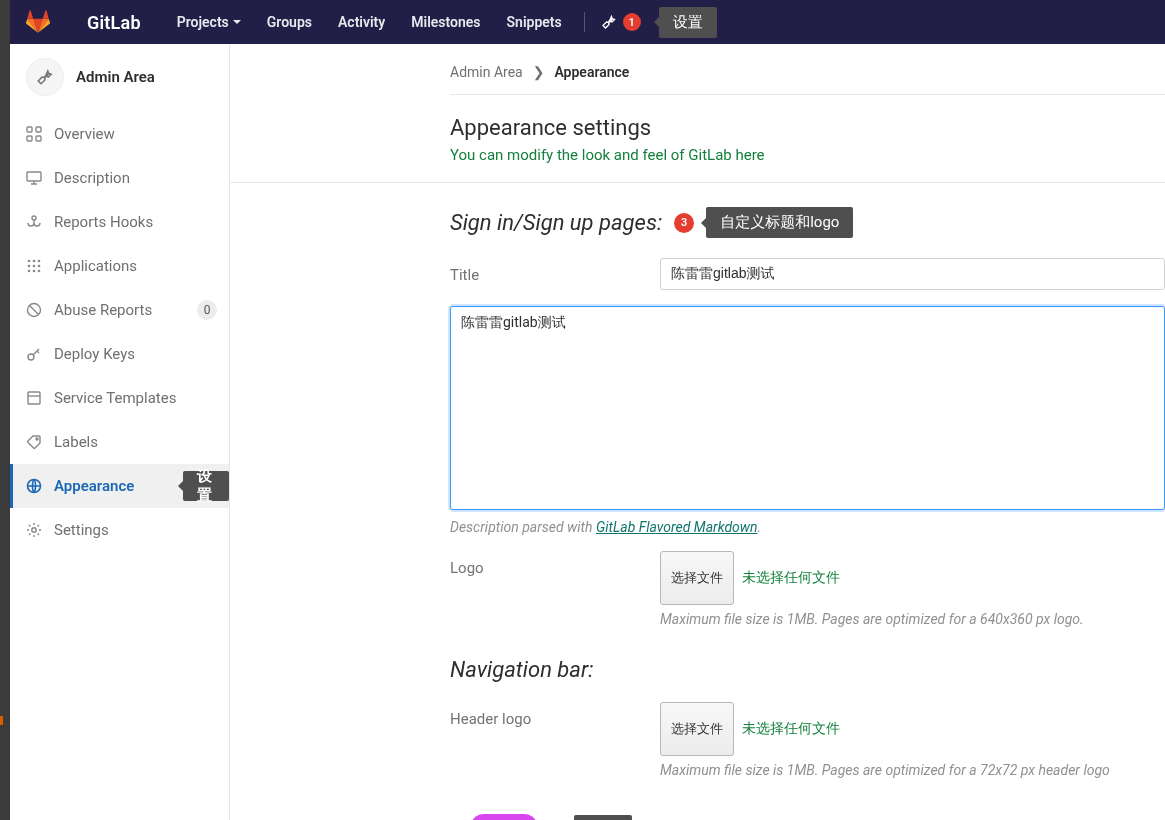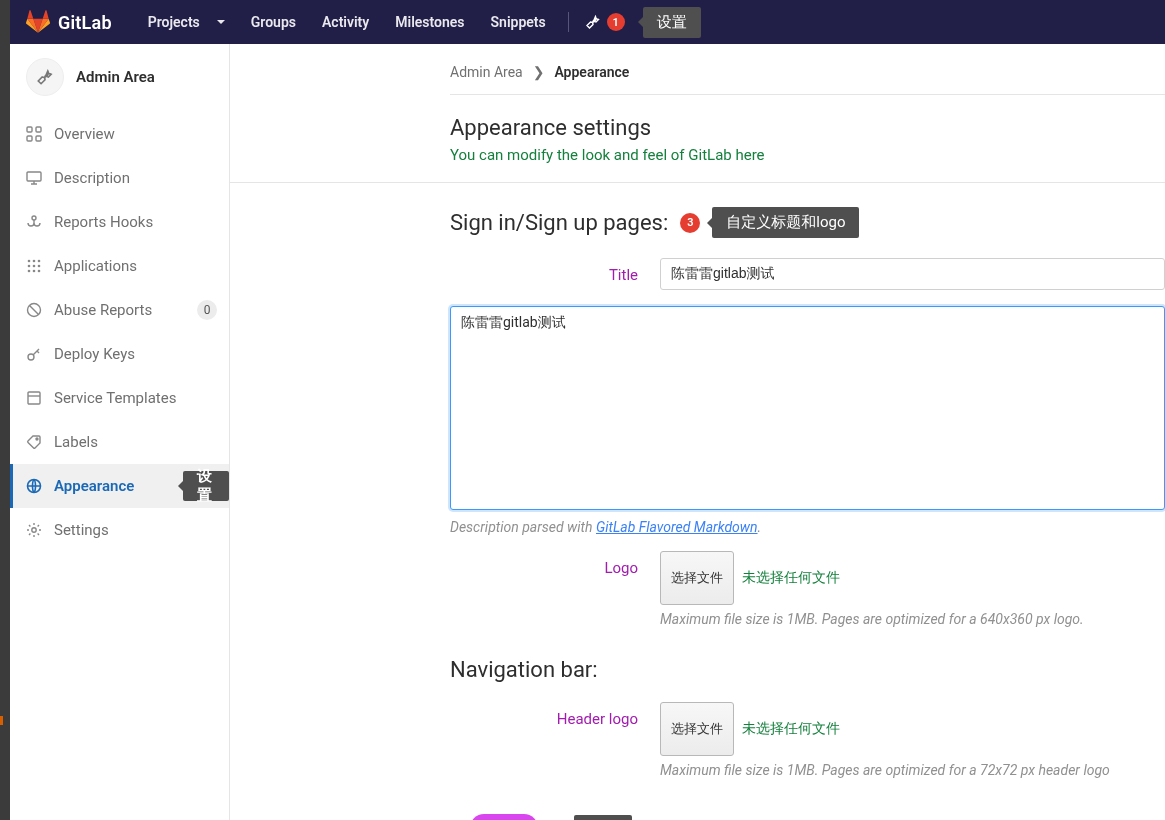--- a/index.html
+++ b/index.html
@@ -30,28 +30,28 @@
     height: 44px;
     background: #211e48;
     display: flex;
     align-items: center;
     color: #fff;
     padding: 0 16px;
     gap: 2px;
   }
   .brand { display:flex; align-items:center; gap:8px; margin-right: 22px; }
   .brand svg { width:24px; height:24px; }
-  .brand-name { font-weight:600; font-size:18px; letter-spacing:.2px; }
+  .brand-name { font-weight:600; font-size:18px; letter-spacing:.2px;margin-left:29px; }
   .navlink {
     color: rgba(255,255,255,.9);
     font-weight:600;
     font-size:14px;
     padding: 0 12px;
     height:44px;
-    display:flex; align-items:center; gap:17px;
+    display:flex; align-items:center; gap:4px;
     cursor:pointer;
   }
   .nav-sep { width:1px; height:20px; background: rgba(255,255,255,.25); margin: 0 8px; }
   .wrench-btn {
     display:flex; align-items:center; gap:6px;
     height:44px; padding:0 6px;
     color:#fff; cursor:pointer;
   }
   .badge-circle {
     width:18px; height:18px; border-radius:50%;
@@ -164,48 +164,48 @@
     padding: 0 0 18px 220px;
   }
 
   .h2-row {
     display:flex; align-items:center; gap:12px;
     padding: 24px 0 10px 220px;
     border-top:1px solid #e5e5e5;
     margin-top:0;
   }
   .h2-row.first { border-top:1px solid #e5e5e5; }
-  .h2 { font-size:22px; font-weight:400; color:#2e2e2e; }
+  .h2 { font-size:22px; font-weight:400; color:#2e2e2e;font-style:italic; }
 
   .form-row {
     display:flex; align-items:flex-start;
     padding: 10px 0 6px 220px;
   }
   .form-label {
-    width:210px; text-align:right;
+    width:210px; text-align:left;
     padding-right:22px; padding-top:8px;
-    font-size:15px; color:#a21caf;
+    font-size:15px; color:#737373;
   }
   .form-field { flex:1; }
   .txt {
     width:100%; max-width:720px;
     border:1px solid #d0d0d0; border-radius:3px;
     padding:7px 10px; font-size:14px; color:#2e2e2e;
     background:#fff;
   }
   .ta {
     width:100%; max-width:720px;
     border:1px solid #3b99fc; border-radius:3px;
     padding:7px 10px; font-size:14px; color:#2e2e2e;
     height:204px; resize:none;
     box-shadow: 0 0 0 2px rgba(59,153,252,.25);
     font-family:inherit;
   }
   .help { color:#909090; font-style:italic; font-size:14px; margin-top:6px; max-width:720px; }
-  .help a { color:#3b82f6; font-style:italic; }
+  .help a { color:#0f766e; font-style:italic; }
 
   .file-row { display:flex; align-items:center; gap:8px; }
   .file-btn {
     border:1px solid #b8b8b8; background:linear-gradient(#f7f7f7,#ececec);
     padding:17px 10px; border-radius:3px; font-size:13px; cursor:pointer;
     color:#333;
   }
   .file-txt { font-size:14px; color:#15803d; }
 
   .save-row {

